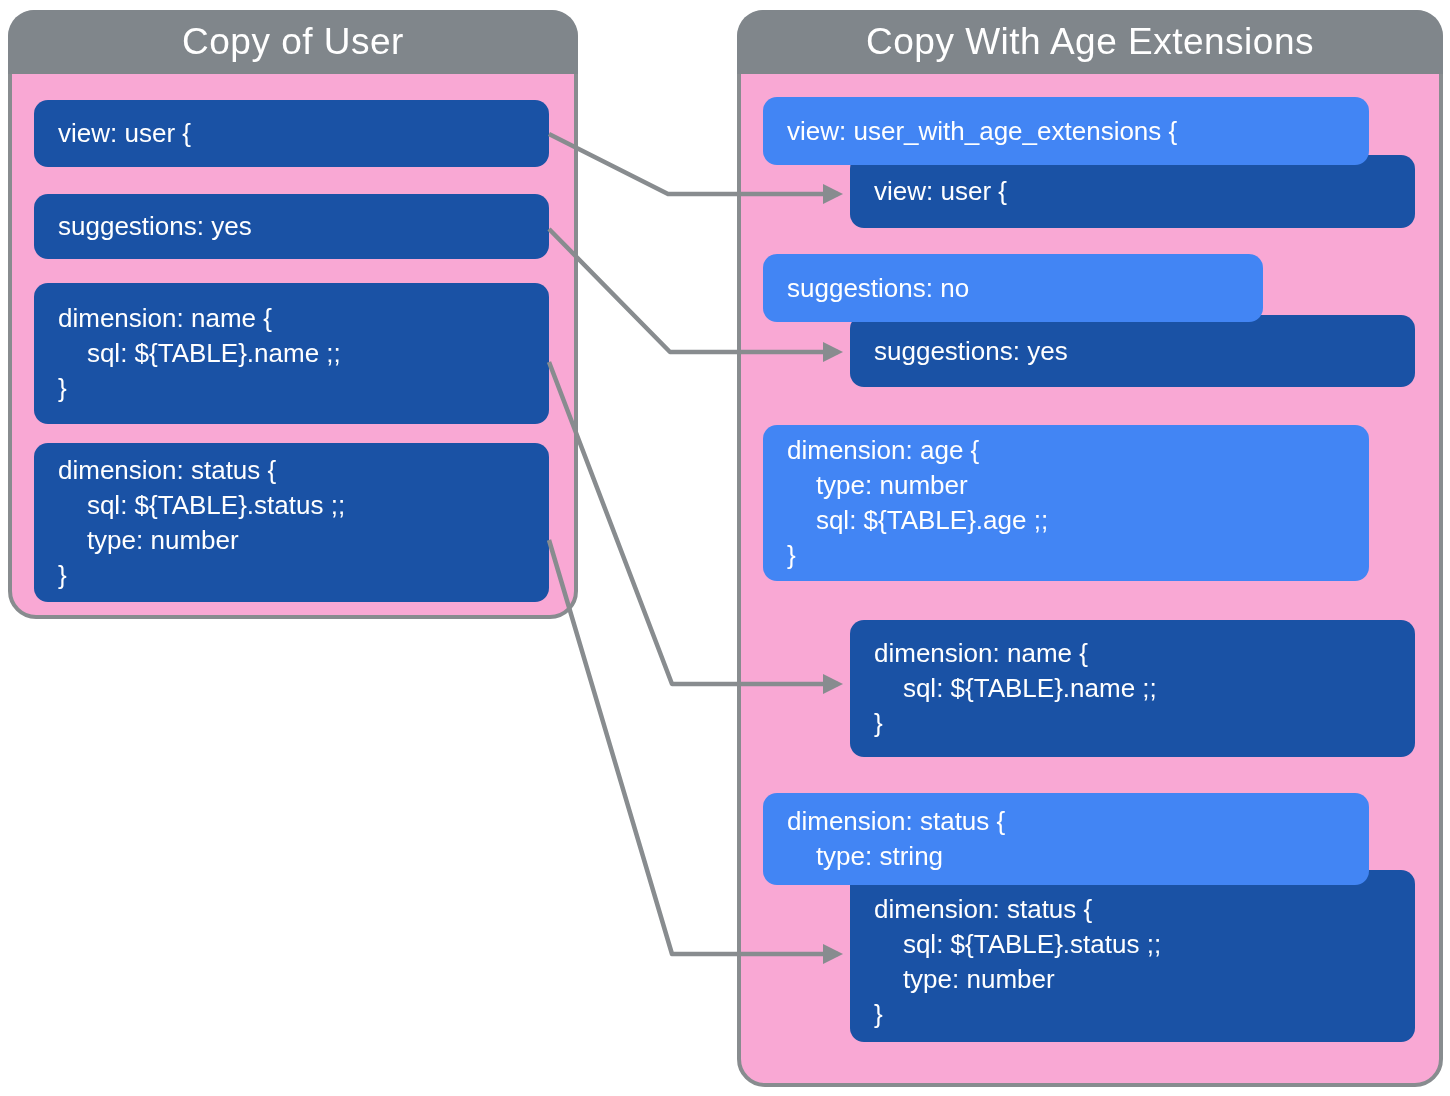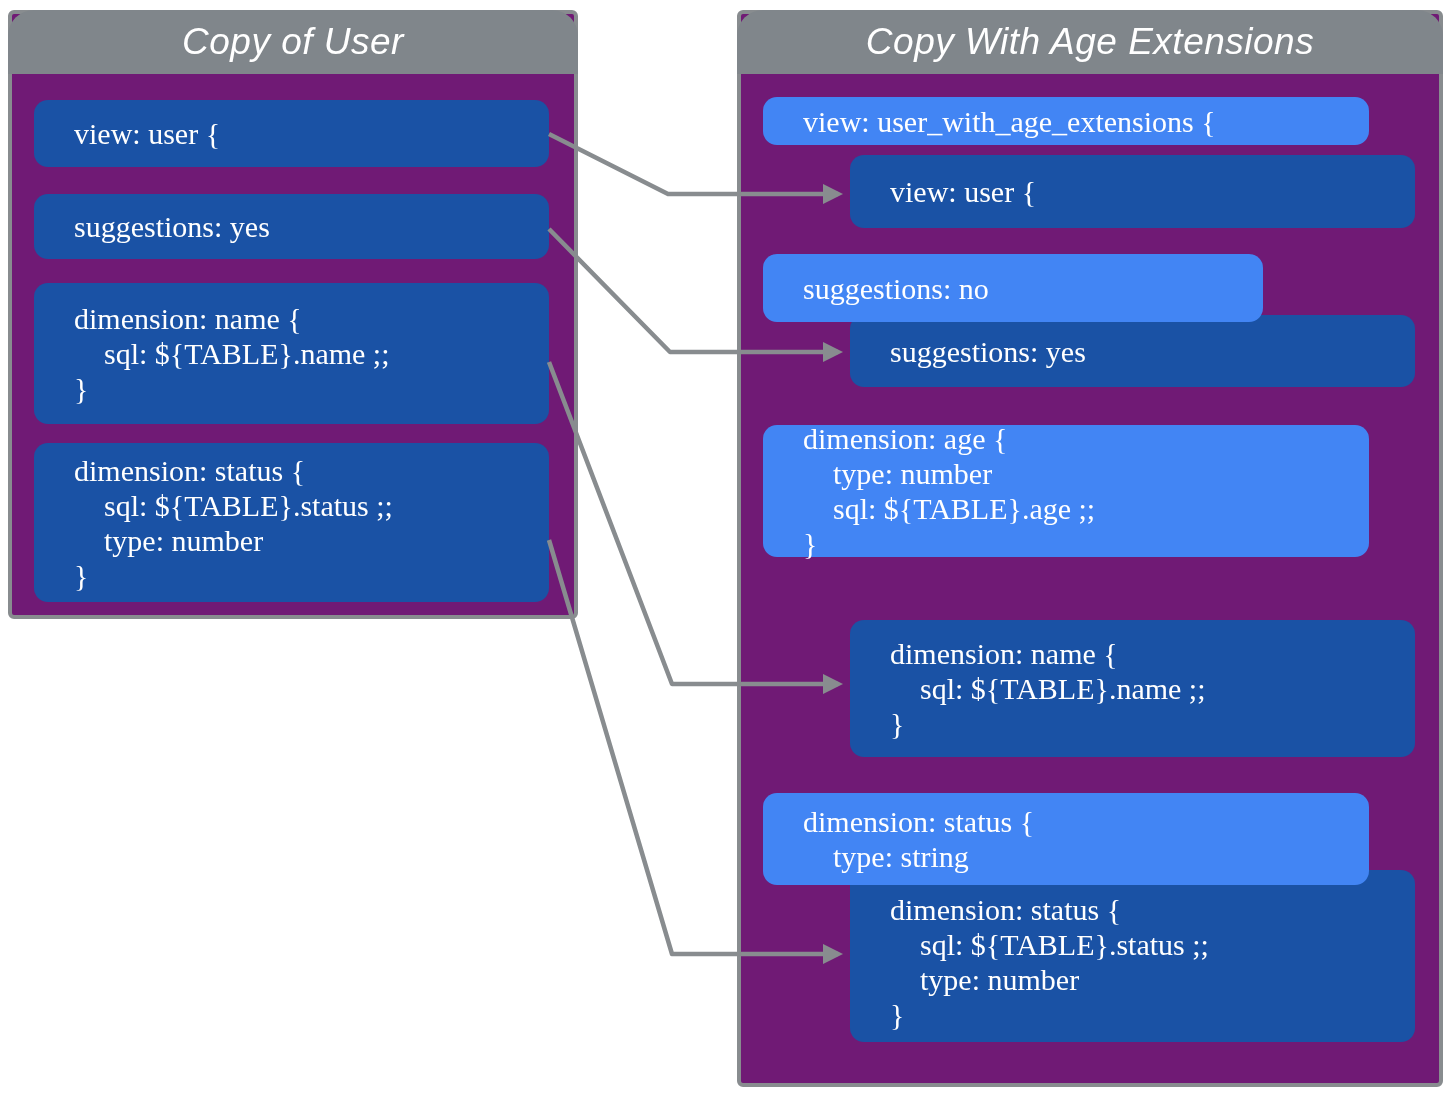--- a/index.html
+++ b/index.html
@@ -6,25 +6,24 @@
   #canvas{
     position:relative;
     width:1450px;height:1096px;
     background:#ffffff;
     font-family:"Liberation Sans", sans-serif;
     overflow:hidden;
   }
   
   .panel{
     position:absolute;
-    background:#701a75;
+    background:#f9a8d4;
     border:4px solid #888c8f;
-    border-radius:6px;
+    border-radius:28px;
     box-sizing:border-box;
-    font-style:italic;
   }
   #left-panel{left:8px;top:10px;width:570px;height:609px;}
   #right-panel{left:737px;top:10px;width:706px;height:1077px;}
   .panel-header{
     position:absolute;left:-4px;top:-4px;right:-4px;
     height:64px;
     background:#80868b;
     border-radius:26px 26px 0 0;
     display:flex;align-items:center;justify-content:center;
   }
@@ -41,39 +40,39 @@
     border-radius:14px;
     box-sizing:border-box;
     display:flex;
     flex-direction:column;
     justify-content:center;
     z-index:2;
   }
   .code-block.dark{background:#1a52a5;z-index:2;}
   .code-block.light{background:#4285f4;z-index:3;}
   .code-block pre{
-    margin:16px;
+    margin:0;
     padding:0 10px 0 24px;
     color:#ffffff;
-    font-family:Liberation Serif, serif;
-    font-size:30px;
+    font-family:Liberation Sans, sans-serif;
+    font-size:26px;
     line-height:35px;
     white-space:pre;
   }
   
   #lb-view   {left:34px;top:100px;width:515px;height:67px;}
   #lb-sugg   {left:34px;top:194px;width:515px;height:65px;}
   #lb-name   {left:34px;top:283px;width:515px;height:141px;}
   #lb-status {left:34px;top:443px;width:515px;height:159px;}
   
-  #rb-view-ext    {left:763px;top:97px; width:606px;height:48px;}
+  #rb-view-ext    {left:763px;top:97px; width:606px;height:68px;}
   #rb-view-user   {left:850px;top:155px;width:565px;height:73px;}
   #rb-sugg-no     {left:763px;top:254px;width:500px;height:68px;}
   #rb-sugg-yes    {left:850px;top:315px;width:565px;height:72px;}
-  #rb-dim-age     {left:763px;top:425px;width:606px;height:132px;}
+  #rb-dim-age     {left:763px;top:425px;width:606px;height:156px;}
   #rb-dim-name    {left:850px;top:620px;width:565px;height:137px;}
   #rb-dim-status-l{left:763px;top:793px;width:606px;height:92px;}
   #rb-dim-status-d{left:850px;top:870px;width:565px;height:172px;padding-top:12px;}
   
   #arrow-layer{
     position:absolute;left:0;top:0;width:1450px;height:1096px;
     z-index:5;pointer-events:none;
   }
   #arrow-layer polyline{
     fill:none;

